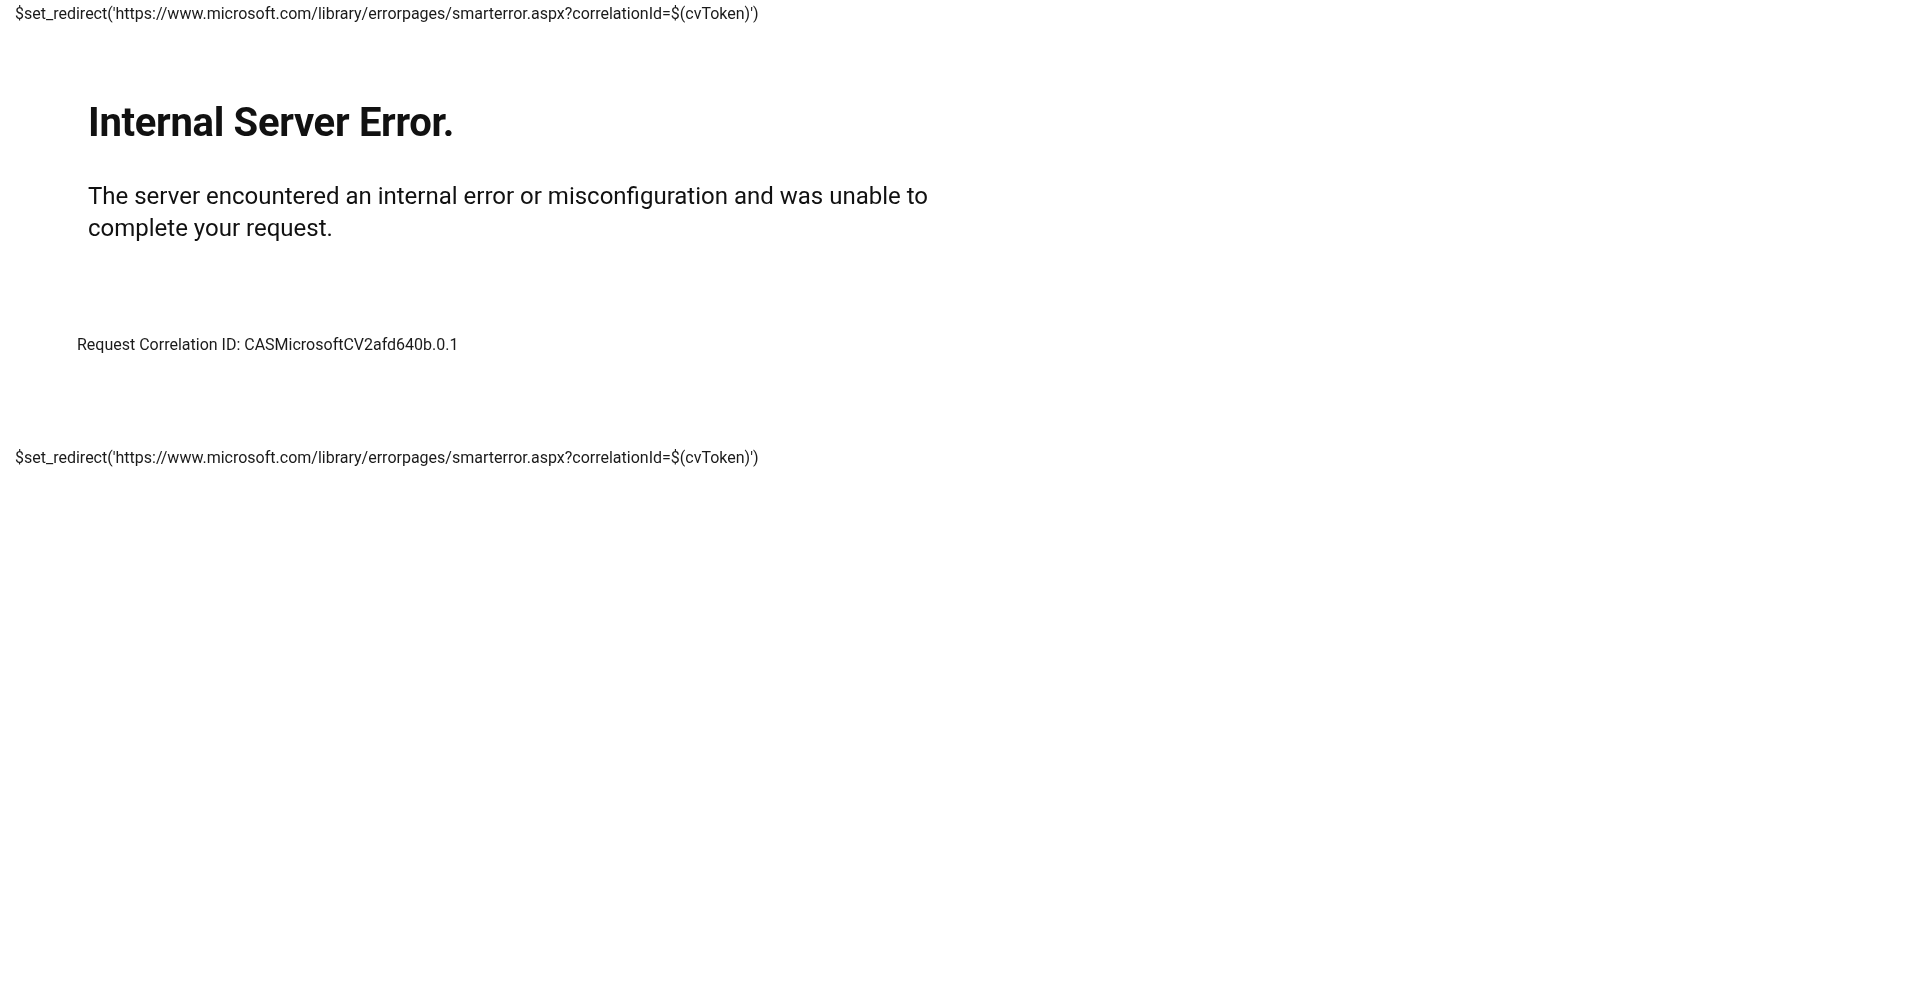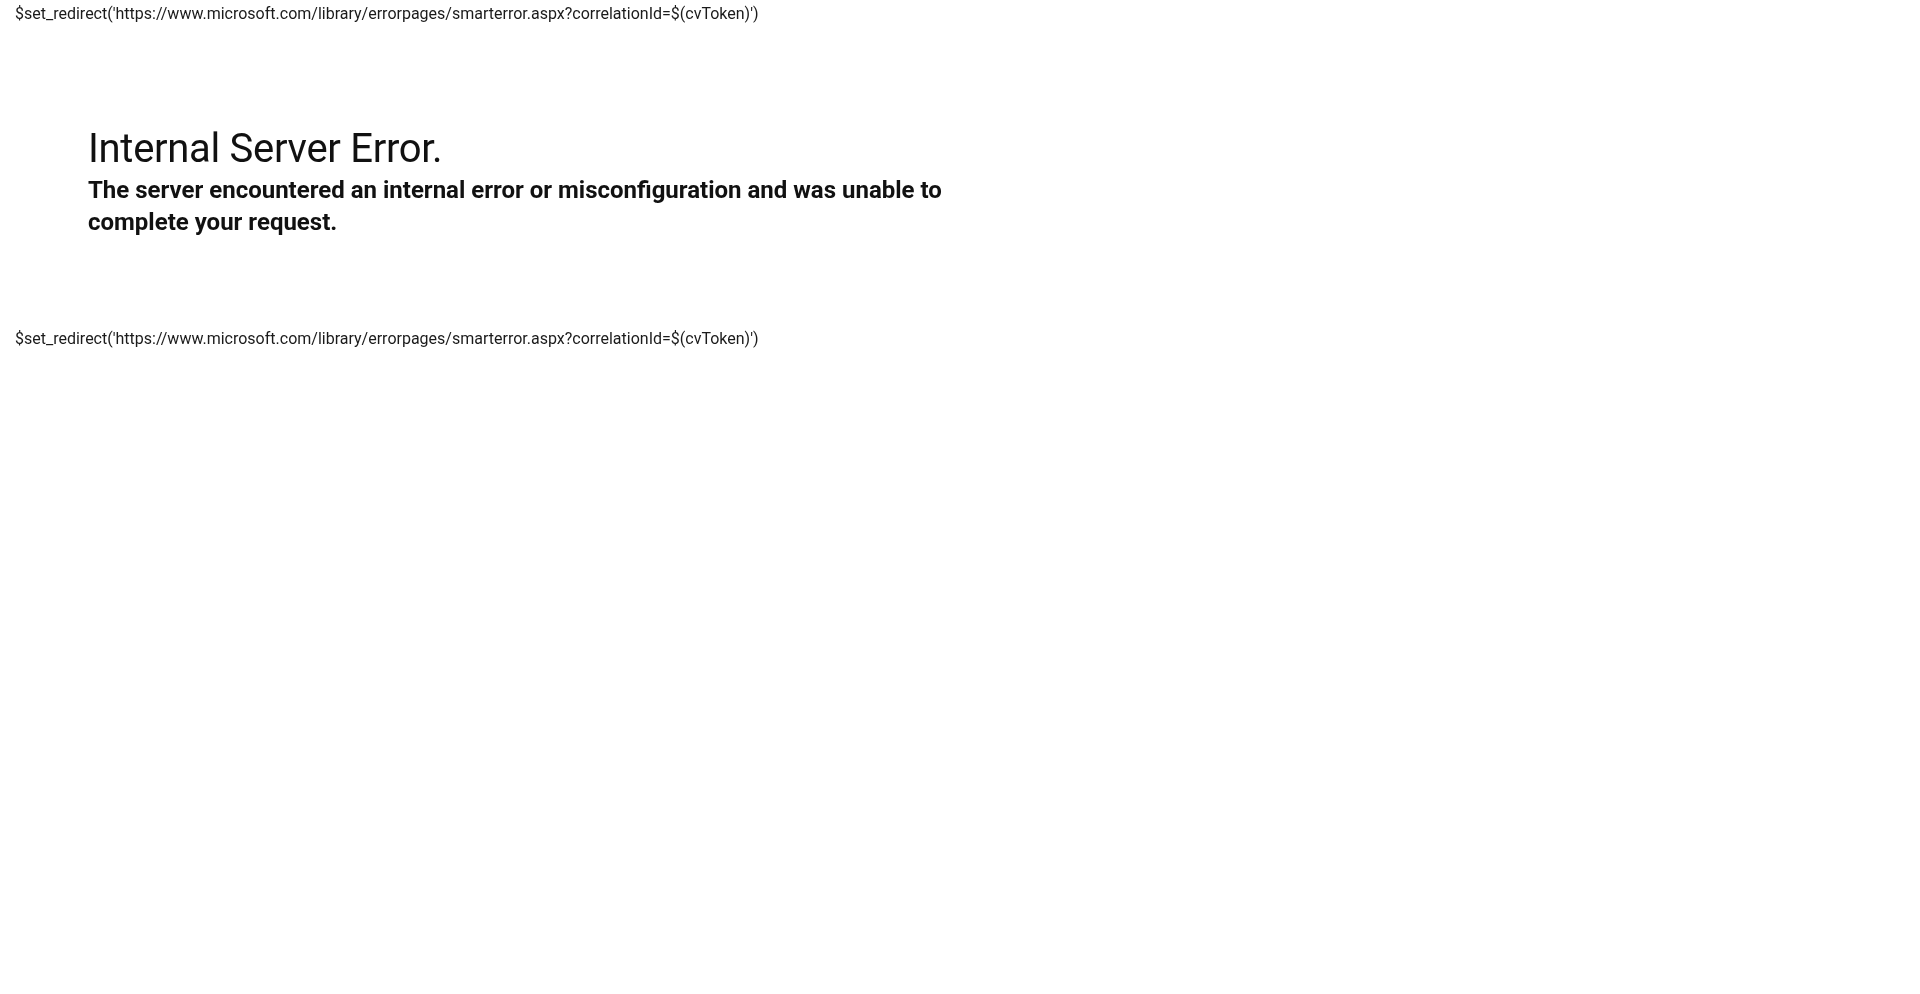--- a/index.html
+++ b/index.html
@@ -23,30 +23,31 @@
     }
     .raw-line.bottom {
       margin-top: 87px;
     }
     .content {
       padding-left: 88px;
       max-width: 980px;
     }
     .heading {
       font-size: 40px;
-      font-weight: 400;
+      font-weight: 700;
       color: #111;
-      margin-top: 96px;
+      margin-top: 70px;
       line-height: 1.25;
       letter-spacing: -0.3px;
     }
     .subheading {
       font-size: 24px;
-      font-weight: 700;
+      font-weight: 400;
       color: #111;
+      margin-top: 32px;
       line-height: 1.35;
       max-width: 880px;
     }
     .correlation {
       font-size: 16px;
       color: #1b1b1b;
       margin-top: 90px;
       margin-left: -11px;
       line-height: 1.4;
     }
@@ -54,15 +55,16 @@
 </head>
 <body>
 
 <div class="raw-line">$set_redirect('https://www.microsoft.com/library/errorpages/smarterror.aspx?correlationId=$(cvToken)')</div>
 
 <div class="content">
   <h1 class="heading">Internal Server Error.</h1>
 
   <h2 class="subheading">The server encountered an internal error or misconfiguration and was unable to complete your request.</h2>
 
+  <div class="correlation">Request Correlation ID: CASMicrosoftCV2afd640b.0.1</div>
 </div>
 
 <div class="raw-line bottom">$set_redirect('https://www.microsoft.com/library/errorpages/smarterror.aspx?correlationId=$(cvToken)')</div>
 
 </body></html>

